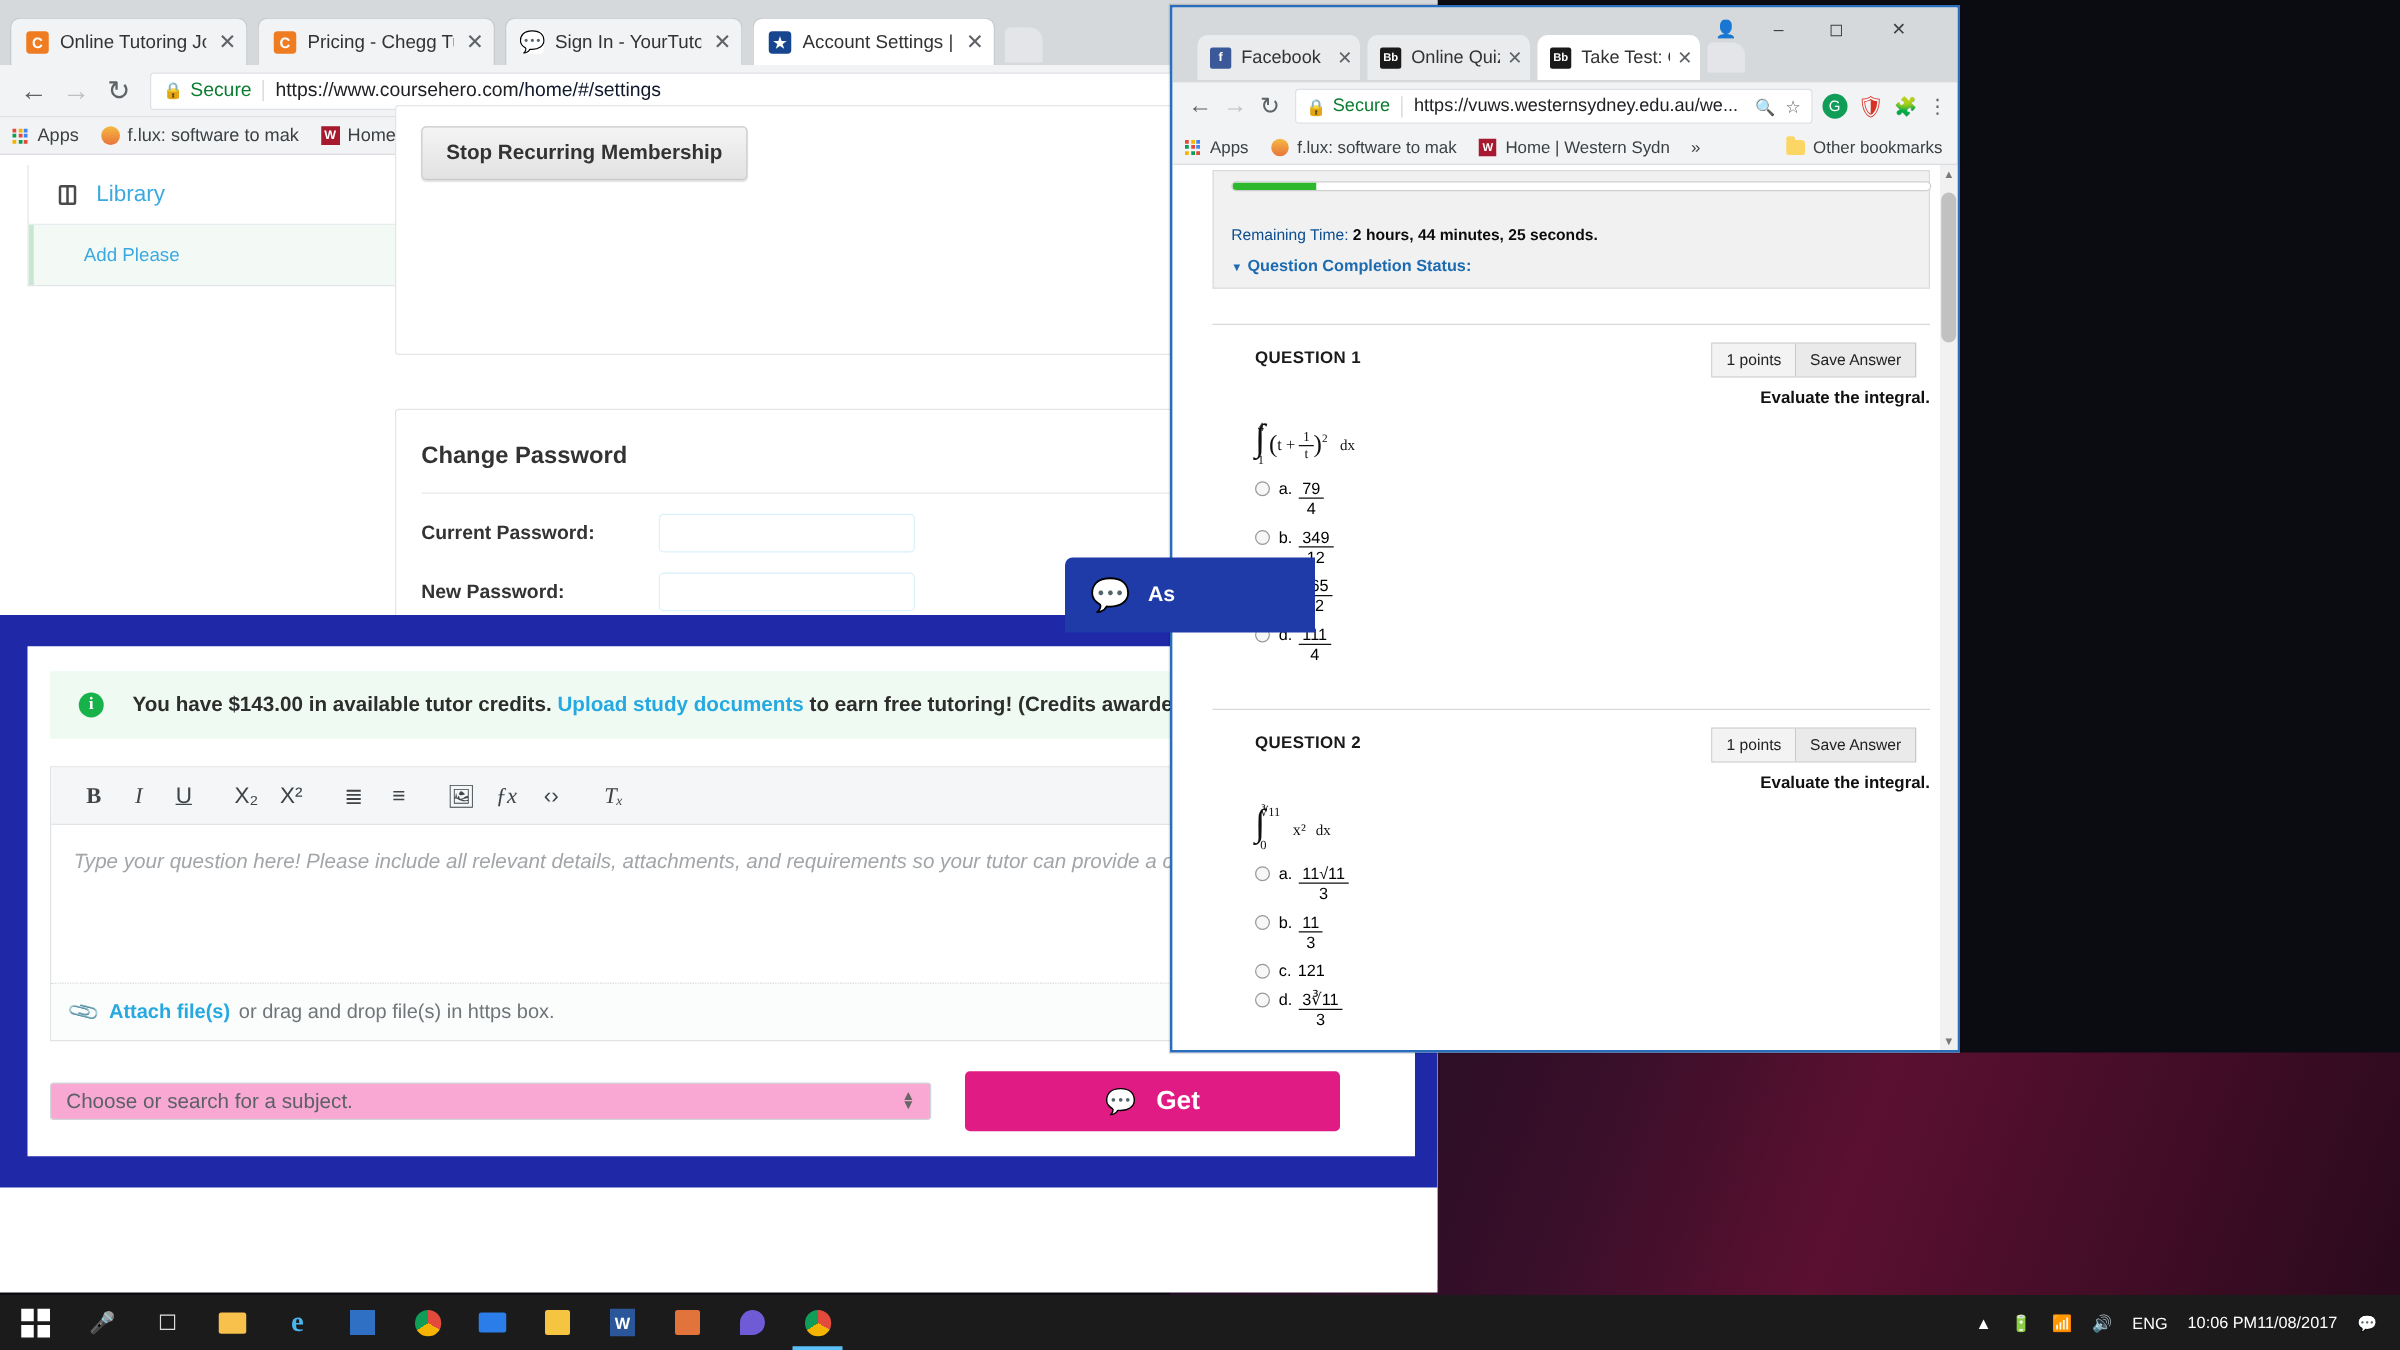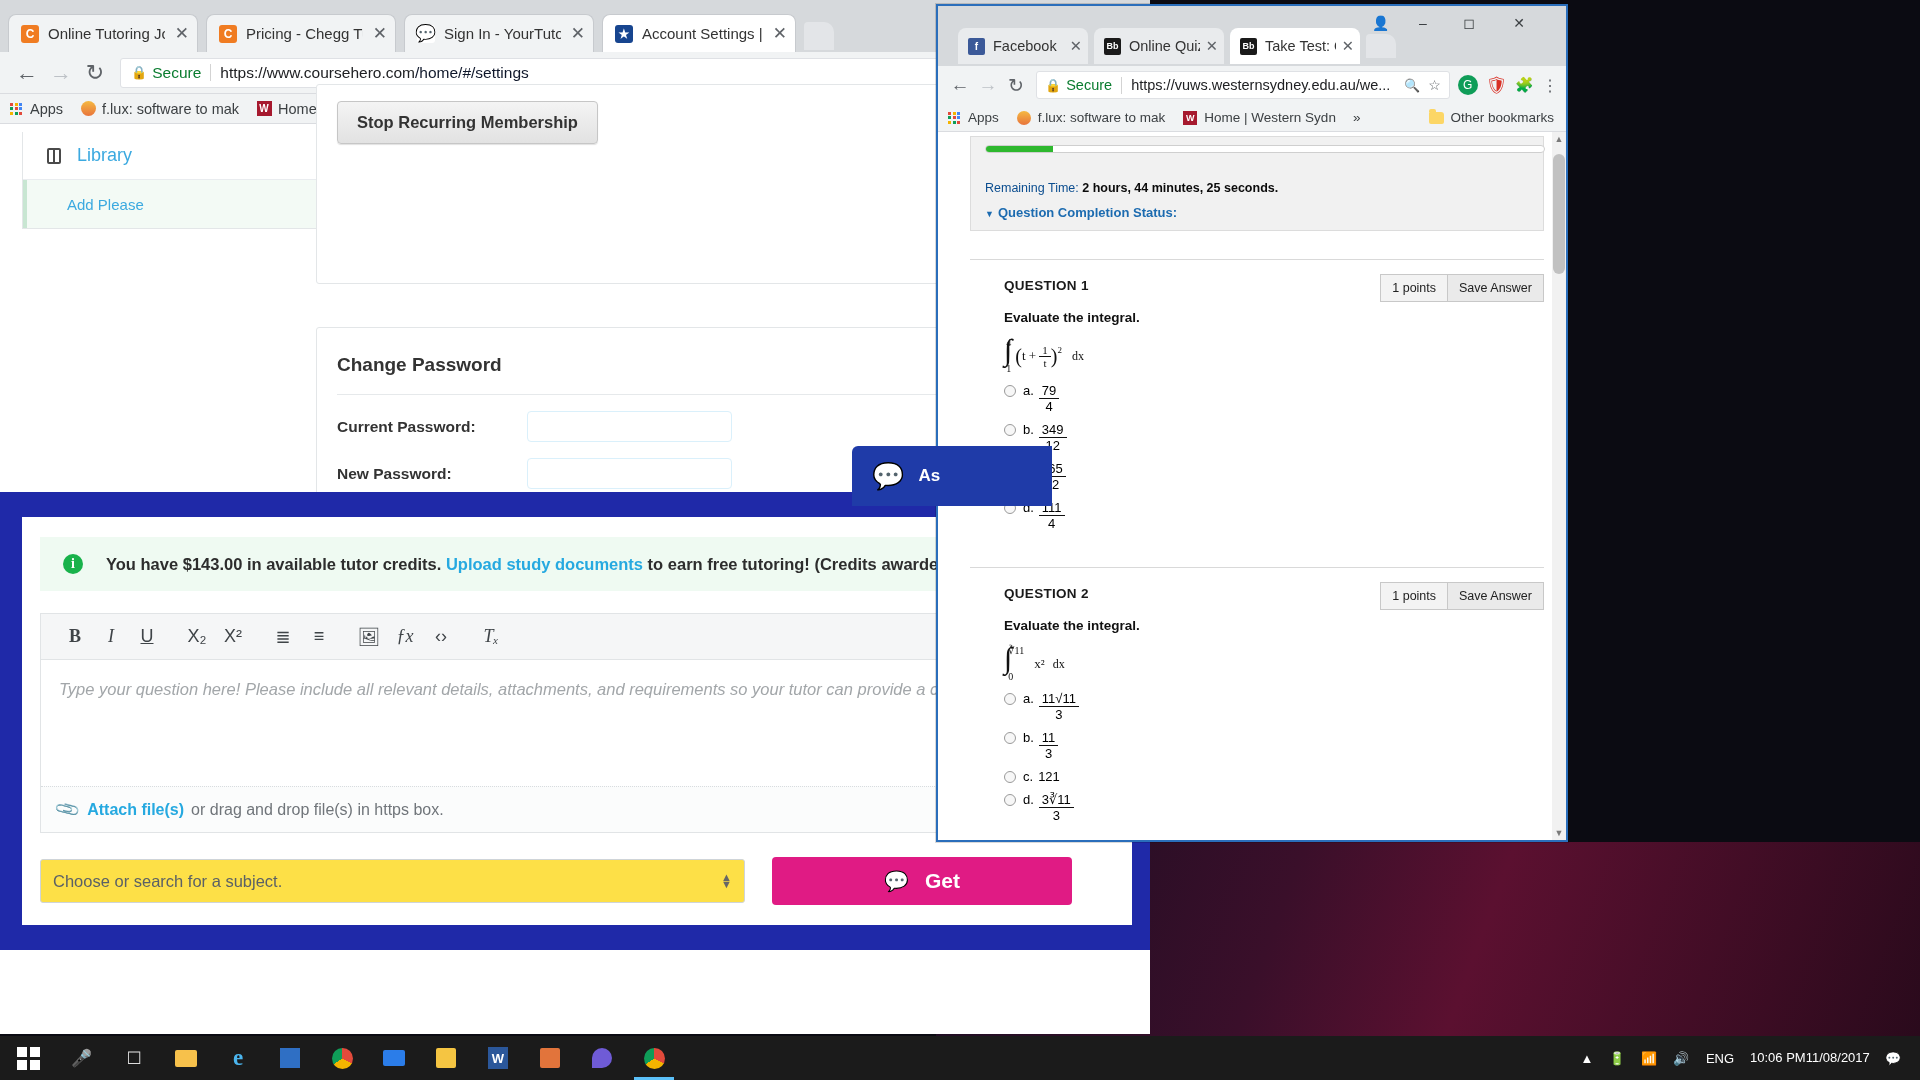--- a/index.html
+++ b/index.html
@@ -88,21 +88,21 @@
   .ed-toolbar { height:46px; background:#f5f6f7; border-bottom:1px solid #e1e4e6; display:flex; align-items:center; padding-left:16px; }
   .ed-btn { width:36px; height:36px; display:flex; align-items:center; justify-content:center; font-size:18px; color:#3f4448; }
   .ed-sep { width:14px; }
   .ed-area { height:126px; padding:20px 18px; font-size:16.5px; font-style:italic; color:#a2a6a9; }
   .ed-foot { height:46px; border-top:1px dotted #d8dcdf; background:#fbfcfc; display:flex; align-items:center; padding-left:16px; font-size:16px; color:#70757a;}
   .ed-foot a { color:#26a9e0; font-weight:bold; text-decoration:none; margin-left:9px; }
   .clipico { transform:rotate(-35deg); display:inline-block; color:#26a9e0; font-size:17px;}
 
   .bottom-row { position:absolute; left:18px; top:340px; display:flex; align-items:center; }
   .subject-sel {
-    width:705px; height:44px; border:1px solid #cfd4d8; border-radius:3px; background:#fde047;
+    width:705px; height:30px; border:1px solid #cfd4d8; border-radius:3px; background:#f9a8d4;
     display:flex; align-items:center; padding:0 12px; font-size:16.5px; color:#5b6166; position:relative;
   }
   .spin { position:absolute; right:12px; display:flex; flex-direction:column; line-height:7px; font-size:11px; color:#666;}
   .get-btn {
     margin-left:27px; width:300px; height:48px; background:#e01b84; border-radius:4px;
     display:flex; align-items:center; justify-content:center; color:#fff; font-size:21px; font-weight:bold;
   }
   .get-btn .chat2 { margin-right:16px; font-size:20px; }
 
   
@@ -132,24 +132,24 @@
   .bb-header-card { background:#f1f1f1; border:1px solid #dcdcdc; margin-top:4px; padding:8px 14px 10px 14px; }
   .bb-progress { width:560px; height:8px; background:#fff; border:1px solid #cfcfcf; border-radius:4px; overflow:hidden; margin-bottom:10px;}
   .bb-progress i { display:block; height:100%; background:#2eb82e; }
   .bb-remain { font-size:12.5px; color:#0b4d8f;margin-top:28px; }
   .bb-remain b { color:#0b0b0b; }
   .bb-qcs { font-size:13px; color:#1c6bb0; font-weight:bold; margin-top:10px; }
   .bb-qcs .carat { font-size:9px; margin-right:4px; color:#1c6bb0;}
 
   .bb-q { border-top:1px solid #d9d9d9; position:relative; padding:18px 0 14px 34px; }
   .bb-qhead { font-size:13.5px; font-weight:bold; color:#1a1a1a; letter-spacing:.3px; }
-  .bb-points { position:absolute; right:0; top:14px; display:flex; border:1px solid #c8c8c8; }
+  .bb-points { position:absolute; right:11px; top:14px; display:flex; border:1px solid #c8c8c8; }
   .bb-points .pts { padding:6px 11px; font-size:12.5px; color:#222; background:#f3f3f3; border-right:1px solid #c8c8c8;}
   .bb-points .sav { padding:6px 11px; font-size:12.5px; color:#222; background:#eaeaea; }
-  .bb-qtext { font-size:13.5px; font-weight:bold; color:#111; margin-top:17px; }
+  .bb-qtext { font-size:13.5px; font-weight:bold; color:#111; margin-top:17px;text-align:right; }
   .bb-math { margin-top:12px; font-family:"Liberation Serif", serif; color:#111; }
   .opt { display:flex; align-items:flex-start; margin-top:8px; font-size:13px; }
   .radio { width:12px;height:12px;border-radius:50%;border:1px solid #9a9a9a;background:#f7f7f7;margin:2px 7px 0 0; flex:0 0 12px;}
   .frac { display:inline-block; text-align:center; vertical-align:middle; }
   .frac .num { display:block; padding:0 3px; }
   .frac .den { display:block; border-top:1px solid #111; padding:0 3px; }
   .intg { font-size:30px; font-family:"Liberation Serif",serif; line-height:.7; }
   .sup { font-size:9px; vertical-align:super; }
   .sub { font-size:9px; vertical-align:sub; }
 

